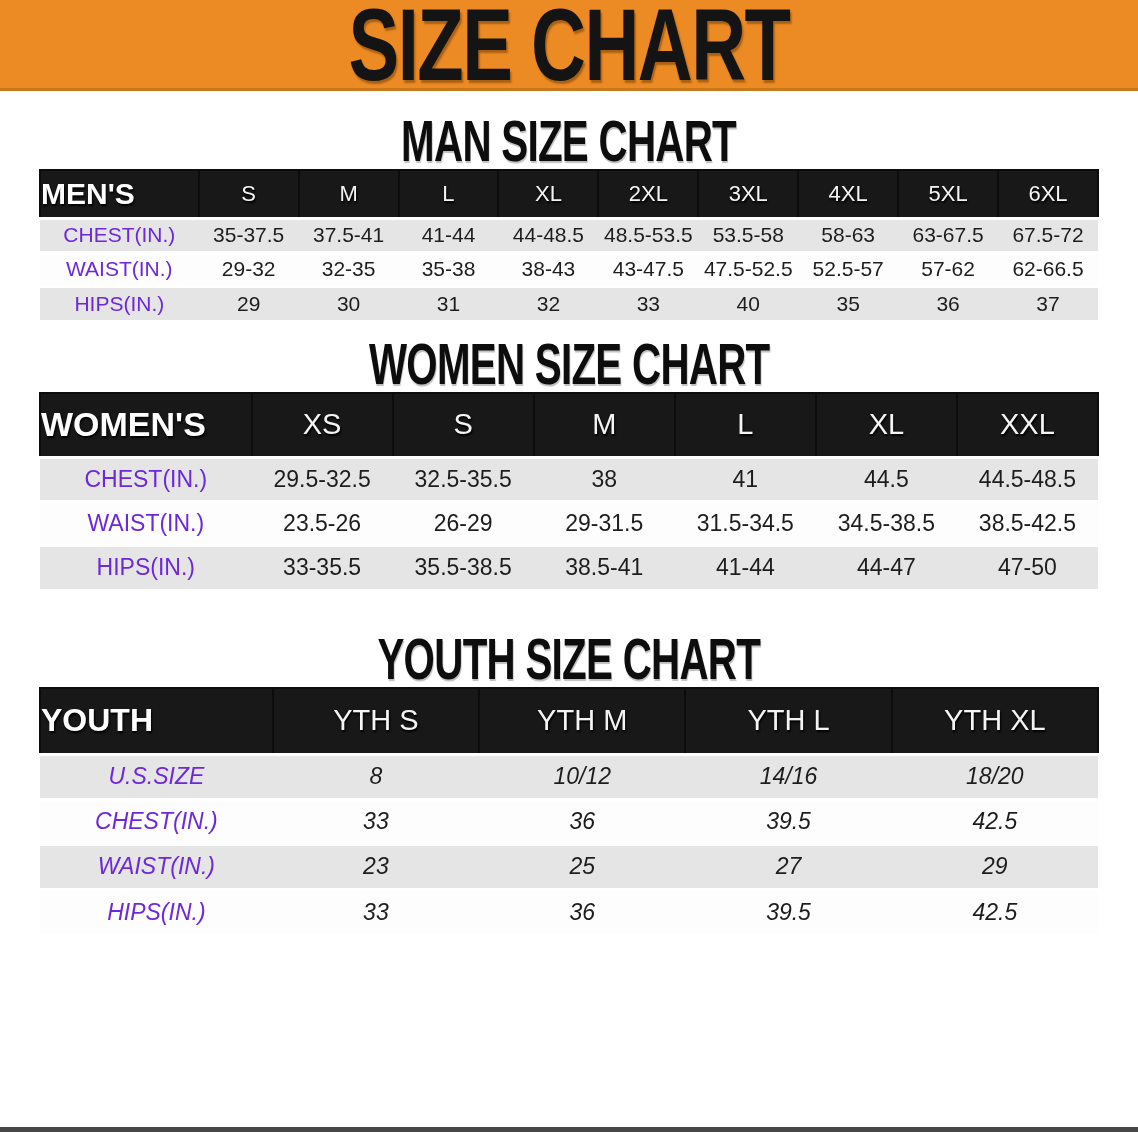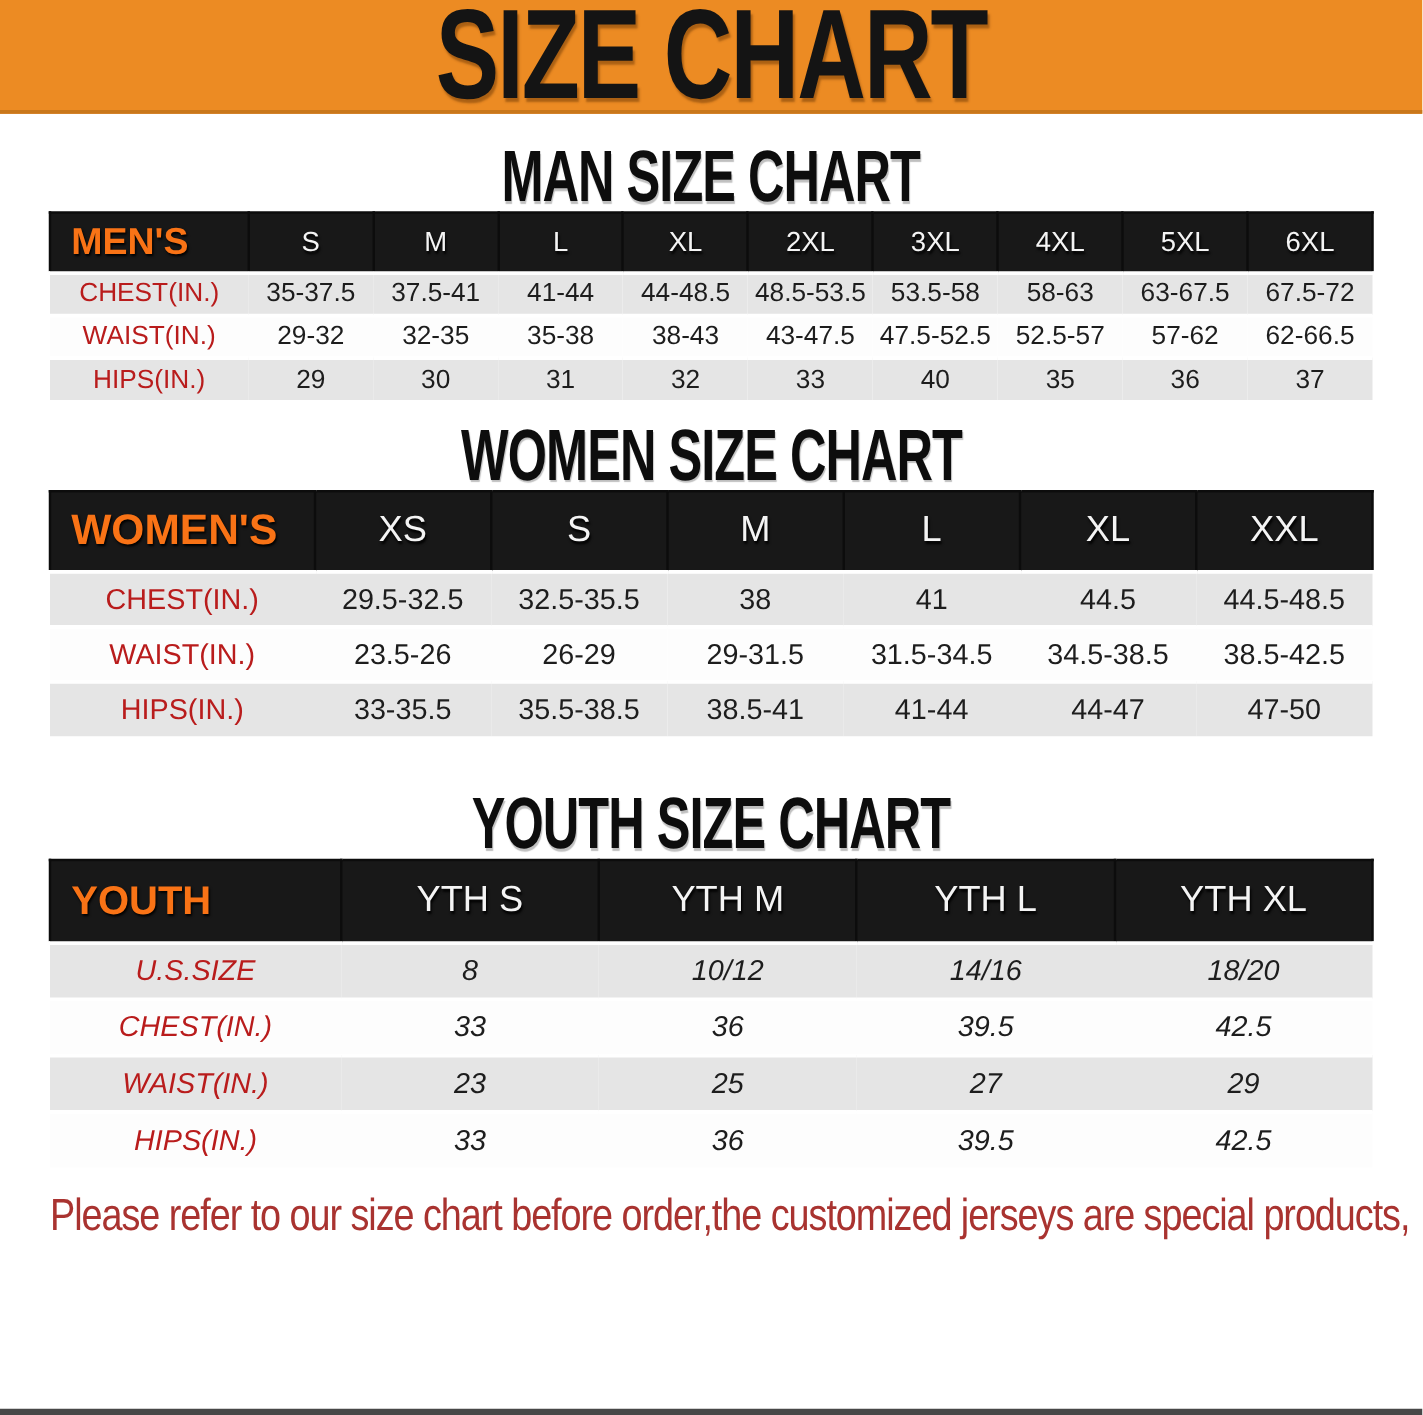--- a/index.html
+++ b/index.html
@@ -30,25 +30,25 @@
   .h-women{margin-top:16px;}
   .h-youth{margin-top:42px;}
 
   
   table.size-table{width:1060px;margin:0 auto;border-collapse:collapse;table-layout:fixed;}
   .mt-men{margin-top:16px;}
   .mt-women{margin-top:20px;}
   .mt-youth{margin-top:24px;}
   .size-table thead th{background:var(--header-black);color:#f4f4f4;font-weight:normal;
     text-align:center;text-shadow:1px 2px 2px #000;border:2px solid #0c0c0c;}
-  .size-table thead th.lbl{text-align:left;padding-left:16px;font-weight:bold;color:#f97316;}
+  .size-table thead th.lbl{text-align:left;font-weight:bold;color:#ffffff;}
   .size-table tbody td{text-align:center;color:#1d1d1d;border-top:3px solid #ffffff;}
   .size-table tbody tr:nth-child(odd) td{background:var(--row-gray);}
   .size-table tbody tr:nth-child(even) td{background:var(--row-white);}
-  .size-table tbody td:first-child{color:#b91c1c;}
+  .size-table tbody td:first-child{color:#6d28d9;}
 
   .t-men thead th{height:48px;font-size:22px;}
   .t-men thead th.lbl{font-size:30px;width:15%;}
   .t-men tbody td{height:34px;font-size:21px;}
 
   .t-women thead th{height:64px;font-size:29px;}
   .t-women thead th.lbl{font-size:34px;width:20%;}
   .t-women tbody td{height:44px;font-size:23px;}
 
   .t-youth thead th{height:66px;font-size:29px;text-align:center;}
@@ -214,16 +214,15 @@
         <td>HIPS(IN.)</td>
         <td>33</td>
         <td>36</td>
         <td>39.5</td>
         <td>42.5</td>
       </tr>
     </tbody>
   </table>
 
 <div class="disclaimer">
-  <div class="dl"><span>Please refer to our size chart before order,the customized jerseys are special products,</span></div>
 </div>
 
 <div class="bottom-strip"></div>
 
 </body></html>

